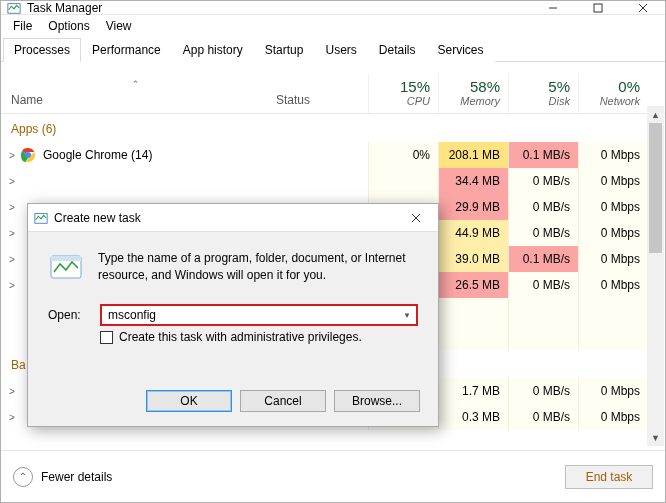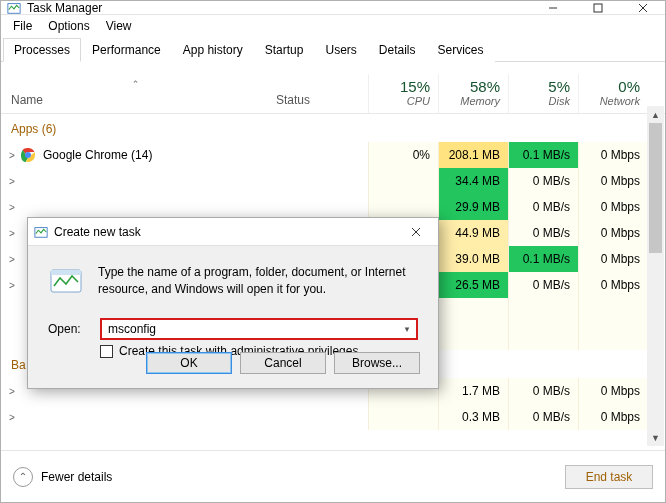--- a/index.html
+++ b/index.html
@@ -47,34 +47,34 @@
   
   .rows { position:relative; }
   .grouphdr { padding: 8px 10px 6px 10px; font-size:12px; color:#a16207; }
   .row { display:flex; height:26px; align-items:center; }
   .exp { width:18px; text-align:center; color:#666; font-size:10px; padding-left:4px;}
   .appicon { width:18px; height:18px; display:flex; align-items:center; justify-content:center; }
   .appname { flex:1; padding-left:6px; font-size:12px;}
   .cell { width:70px; text-align:right; padding-right:8px; font-size:12px; height:100%; display:flex; align-items:center; justify-content:flex-end; border-left:1px solid #f4eedb;}
   .status-cell { width:100px; }
   .heat0 { background:#fffef2; }
-  .heat1 { background:#22c55e; }
+  .heat1 { background:#fca5a5; }
   .heat2 { background:#ffeeaa; }
   .heat3 { background:#ffe381; }
   
   .scrollbar { position:absolute; right:1px; top:105px; width:17px; bottom:56px; background:#f0f0f0; }
   .scrollbtn { height:17px; background:#f0f0f0; display:flex; align-items:center; justify-content:center; color:#555; font-size:9px;}
   .scrollthumb { position:absolute; top:17px; left:2px; right:2px; height:130px; background:#c6c6c6;}
   
   .bottombar { position:absolute; bottom:0; left:0; right:0; height:52px; border-top:1px solid #e5e5e5; display:flex; align-items:center; padding:0 12px; justify-content:space-between; background:#fff;}
   .fewer { display:flex; align-items:center; gap:8px; font-size:12px;}
   .circle-btn { width:20px; height:20px; border:1px solid #999; border-radius:50%; display:flex; align-items:center; justify-content:center; font-size:10px; color:#555;}
   .endtask { width:88px; height:24px; border:1px solid #bfbfbf; background:#f0f0f0; font-size:12px; color:#a16207; display:flex; align-items:center; justify-content:center;}
   .dialog {
-    position:absolute; left:26px; top:216px; width:412px; height:172px;
+    position:absolute; left:26px; top:202px; width:412px; height:224px;
     background:#f0f0f0; border:1px solid #aaaaaa;
     box-shadow: 3px 3px 14px rgba(0,0,0,0.35);
   }
   .dlg-titlebar { height:28px; background:#fff; display:flex; align-items:center; border-bottom:1px solid #e0e0e0;}
   .dlg-titlebar .dicon { width:26px; display:flex; align-items:center; justify-content:center;}
   .dlg-titlebar .dtitle { flex:1; font-size:12px; }
   .dlg-close { width:44px; height:28px; display:flex; align-items:center; justify-content:center; color:#333;}
   .dlg-body { padding:18px 20px 10px 20px; }
   .dlg-body-top { display:flex; gap:14px; align-items:flex-start; }
   .run-icon { width:36px; height:36px; flex-shrink:0; }

